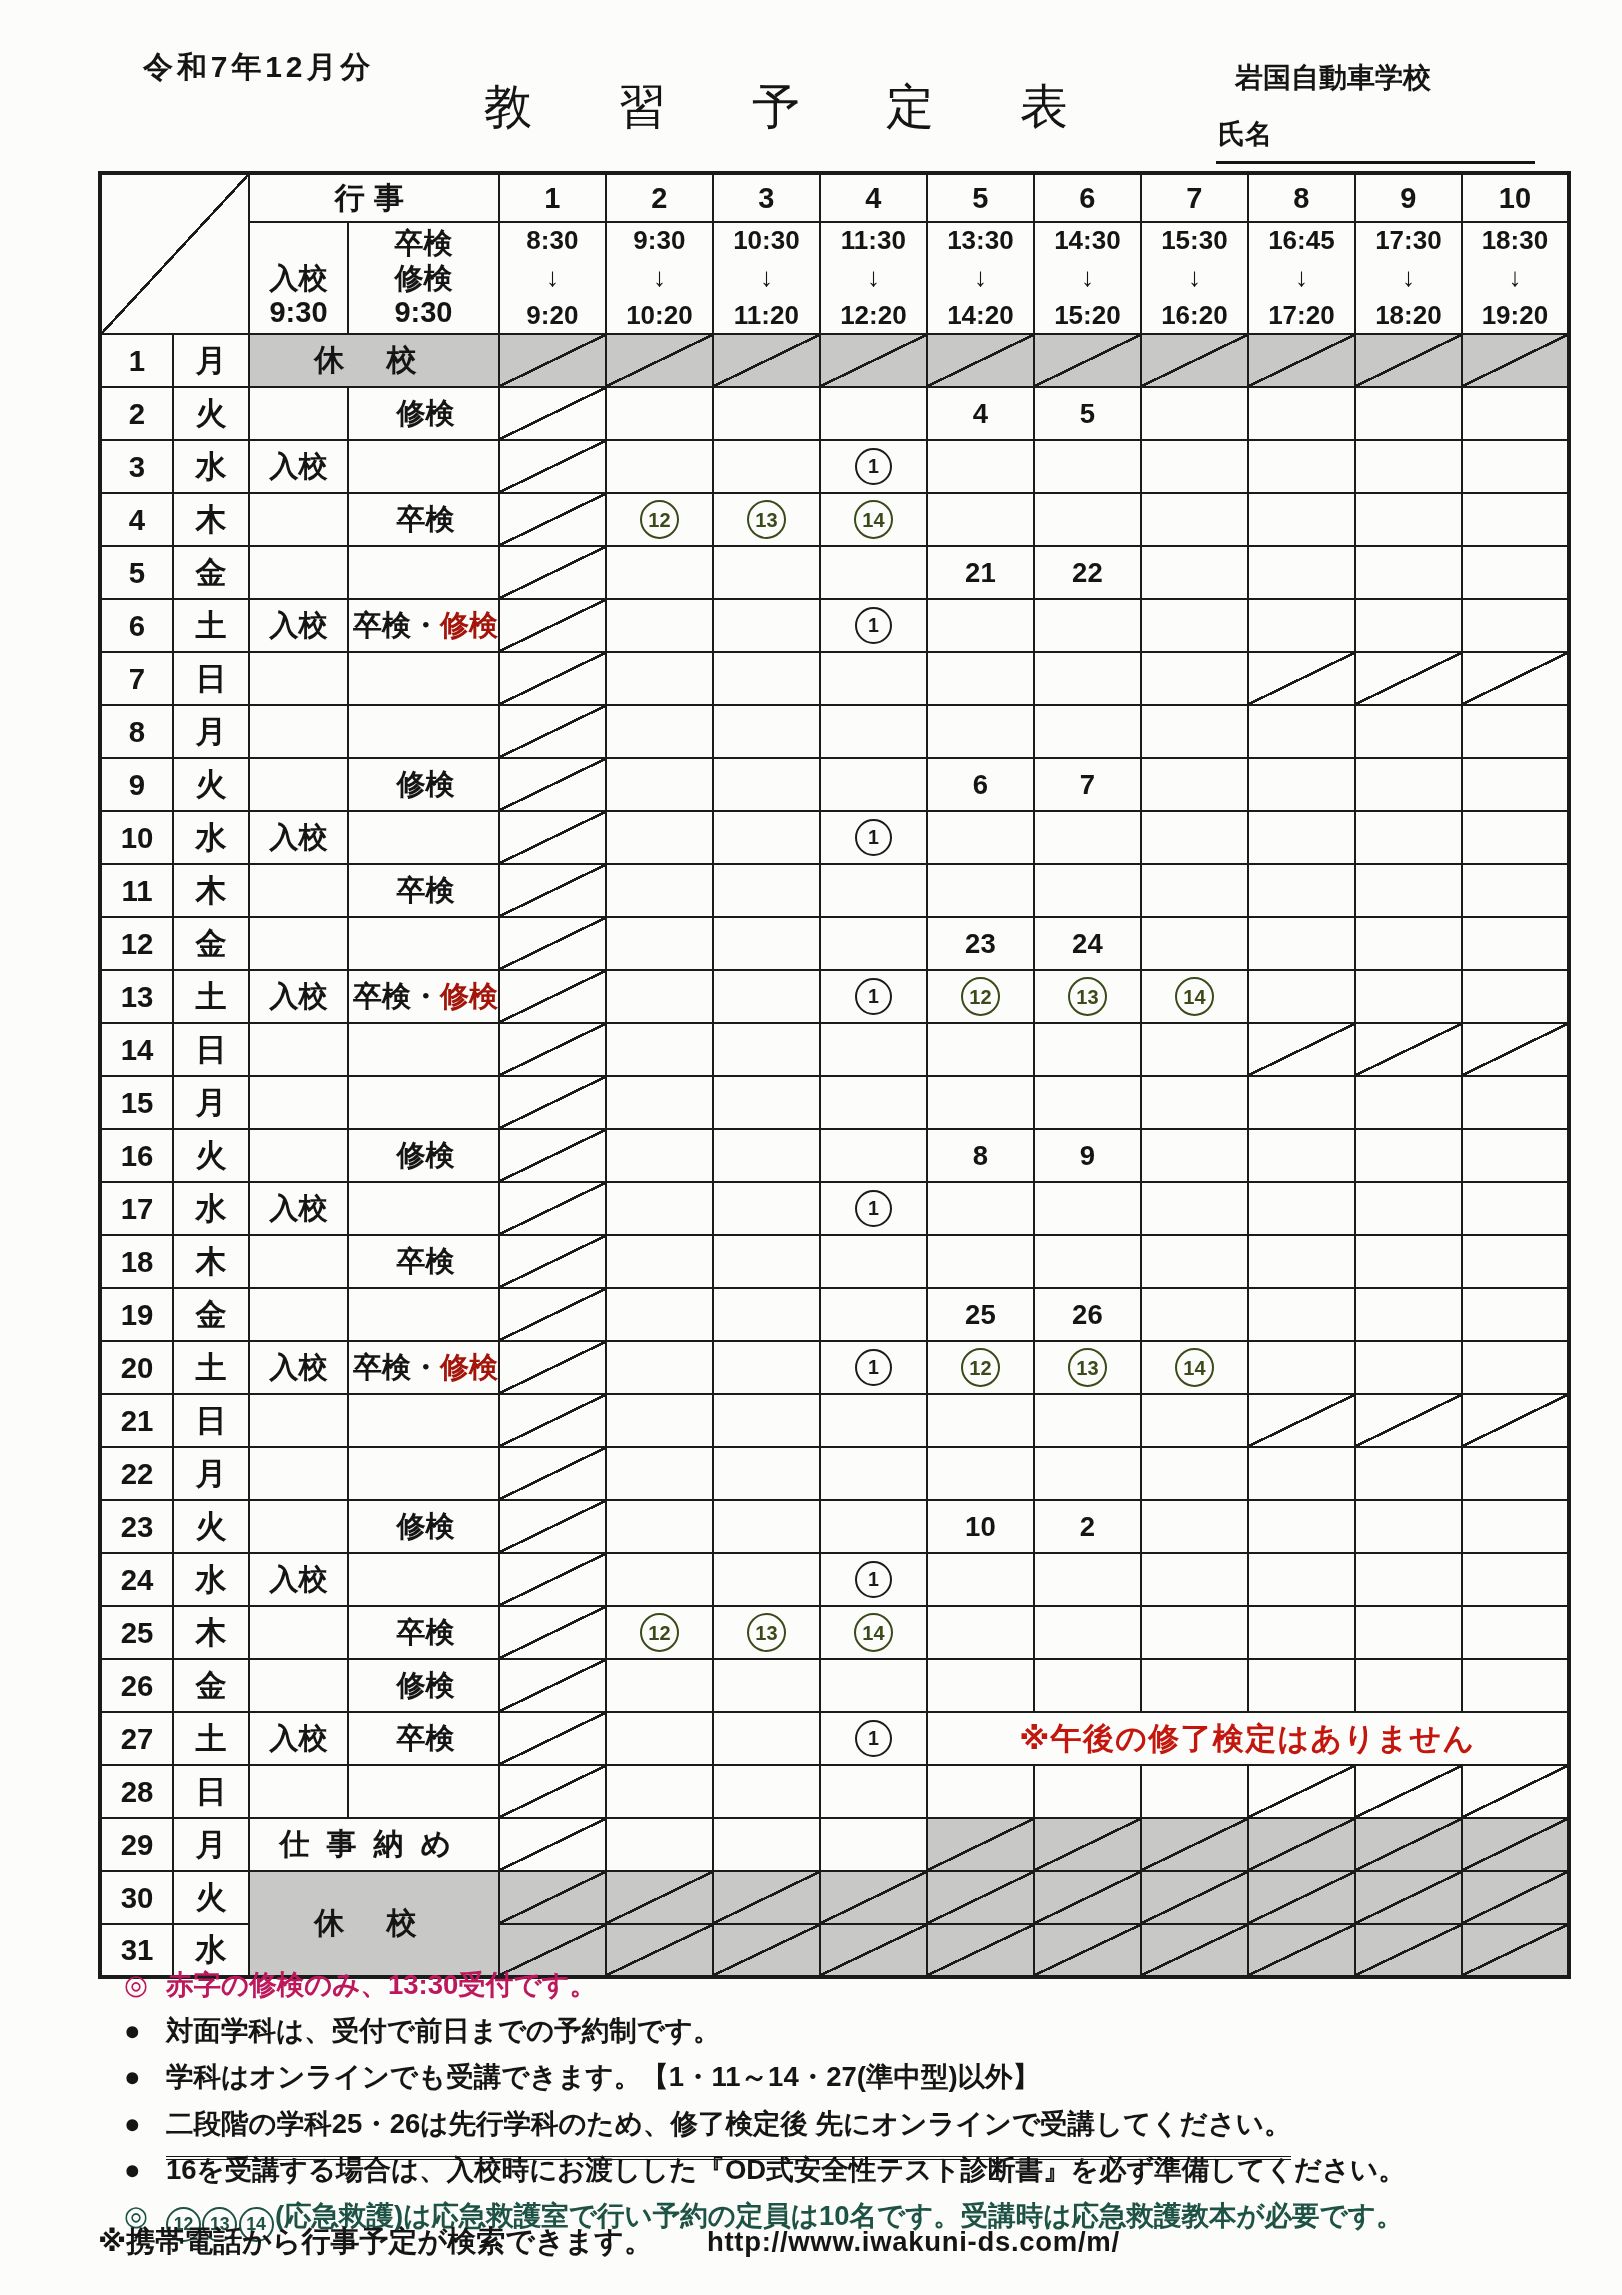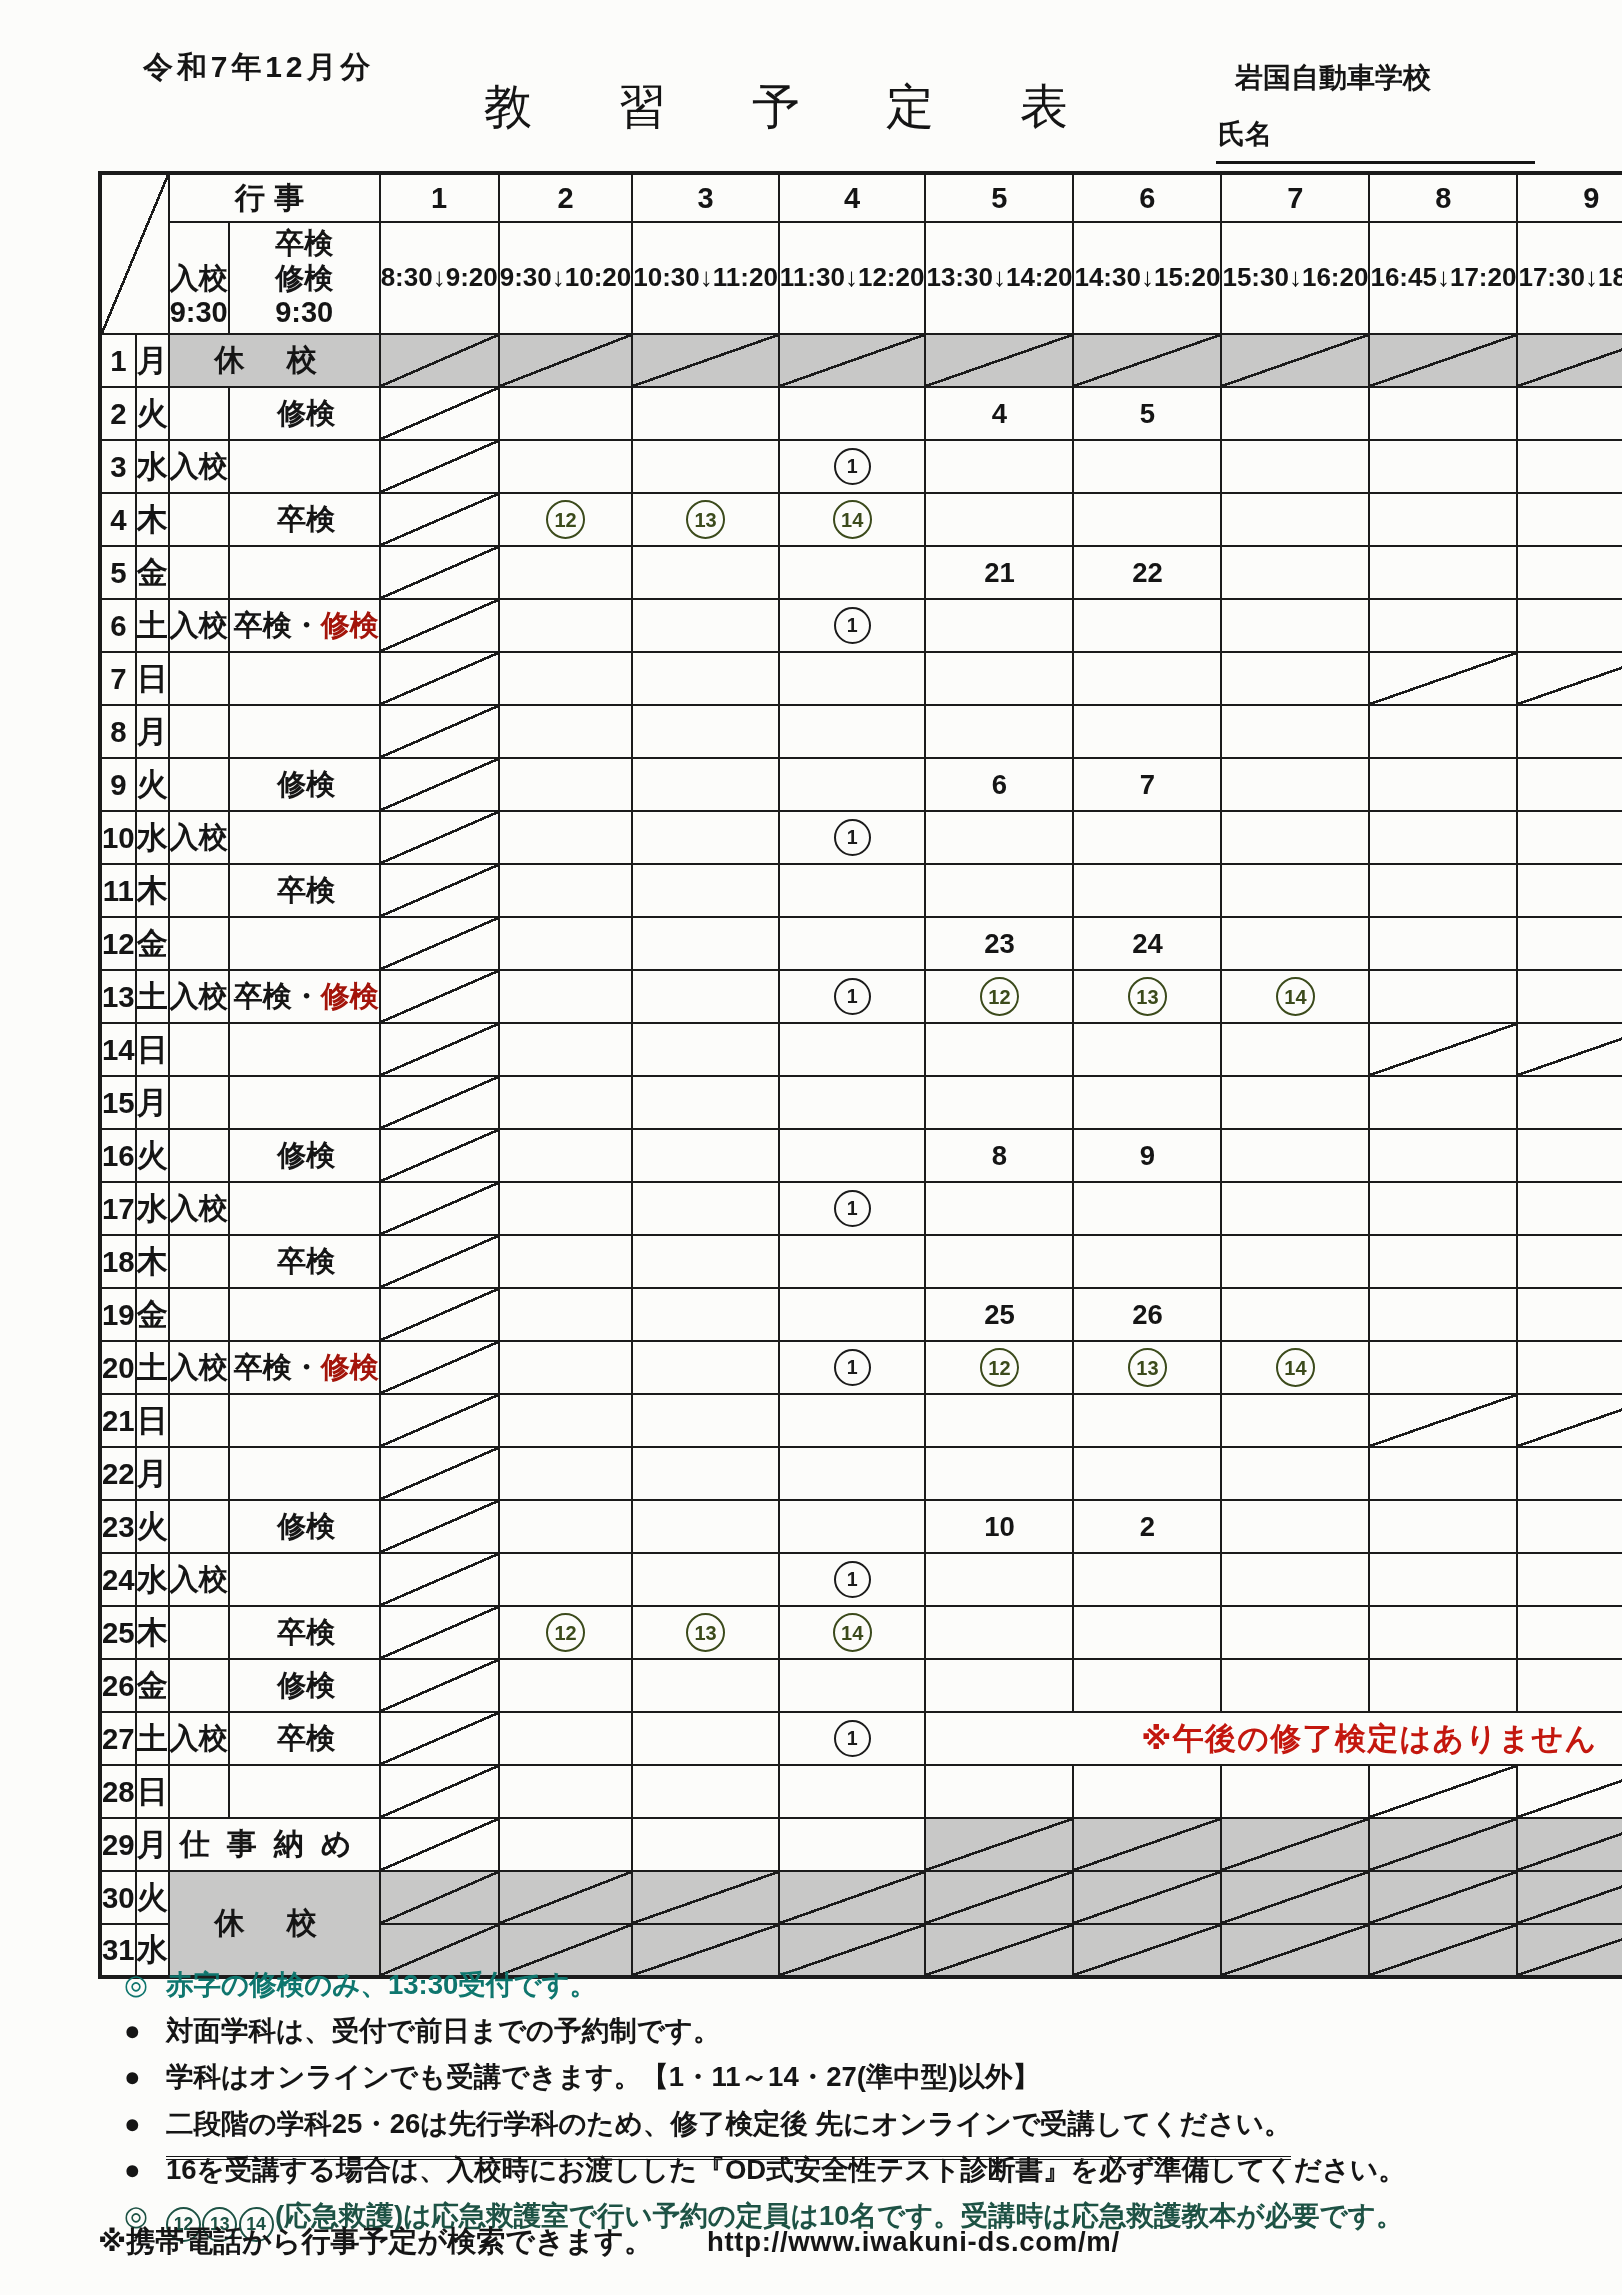--- a/index.html
+++ b/index.html
@@ -34,21 +34,21 @@
 
   thead th{background:#fcfcfa;}
   th.corner{
     background-image:linear-gradient(to bottom right,transparent calc(50% - 1.3px),#1b1b1b calc(50% - 1.3px),#1b1b1b calc(50% + 1.3px),transparent calc(50% + 1.3px));
   }
   th.gyoji{height:46px;font-size:30px;letter-spacing:9.2px;}
   th.pnum{height:46px;font-size:29px;}
   th.evh{height:110px;font-size:29px;}
   .evh-inner{display:flex;flex-direction:column;justify-content:flex-end;align-items:center;height:100%;padding-bottom:3.9px;box-sizing:border-box;line-height:1.18;}
   th.ptime{font-size:26px;}
-  .ptime-inner{display:flex;flex-direction:row;justify-content:space-between;align-items:center;height:103px;padding:2.6px 0;line-height:1.05;}
+  .ptime-inner{display:flex;flex-direction:column;justify-content:space-between;align-items:center;height:103px;padding:2.6px 0;line-height:1.05;}
   .arrow{font-size:26px;}
 
   tbody tr{height:53px;}
   td.day{font-size:29.4px;}
   td.wd{font-size:31px;}
   td.ev1{font-size:29px;}
   td.ev2{font-size:29px;text-align:left;white-space:nowrap;overflow:visible;z-index:3;}
   td.ev2 .kp{padding-left:3.9px;}
   td.ev2.center{text-align:center;}
   .red-ink{color:#a3140a;}
@@ -64,21 +64,21 @@
     border:2px solid #1b1b1b;border-radius:50%;
     width:33px;height:33px;font-size:19.6px;font-weight:700;color:#1b1b1b;line-height:1;
   }
   .circ.grn{border-color:#3b4a1b;color:#3b4a1b;border-width:2.6px;width:35px;height:35px;font-size:20px;}
   td.rednote{font-size:31px;color:#c3170e;font-weight:700;letter-spacing:1.3px;}
 
   
   .notes{position:absolute;left:124px;top:1968px;width:1427px;}
   .note-line{font-size:27.5px;font-weight:700;margin-bottom:11.8px;white-space:nowrap;line-height:1.25;}
   .note-line .bullet{display:inline-block;width:42px;}
-  .note-red{color:#0f766e;}
+  .note-red{color:#be185d;}
   .note-green{color:#1d5244;}
   .u2{border-bottom:4.6px double #151515;padding-bottom:17px;}
   .fcirc{
     display:inline-flex;align-items:center;justify-content:center;
     border:2px solid currentColor;border-radius:50%;
     width:31px;height:31px;font-size:17.7px;font-weight:700;margin-right:1.3px;vertical-align:-5.2px;
   }
   .mobile-line{position:absolute;left:98px;top:2222px;font-size:29px;font-weight:700;white-space:nowrap;}
   .mobile-line .url{font-size:27.5px;margin-left:46px;letter-spacing:0.7px;}
 </style>

